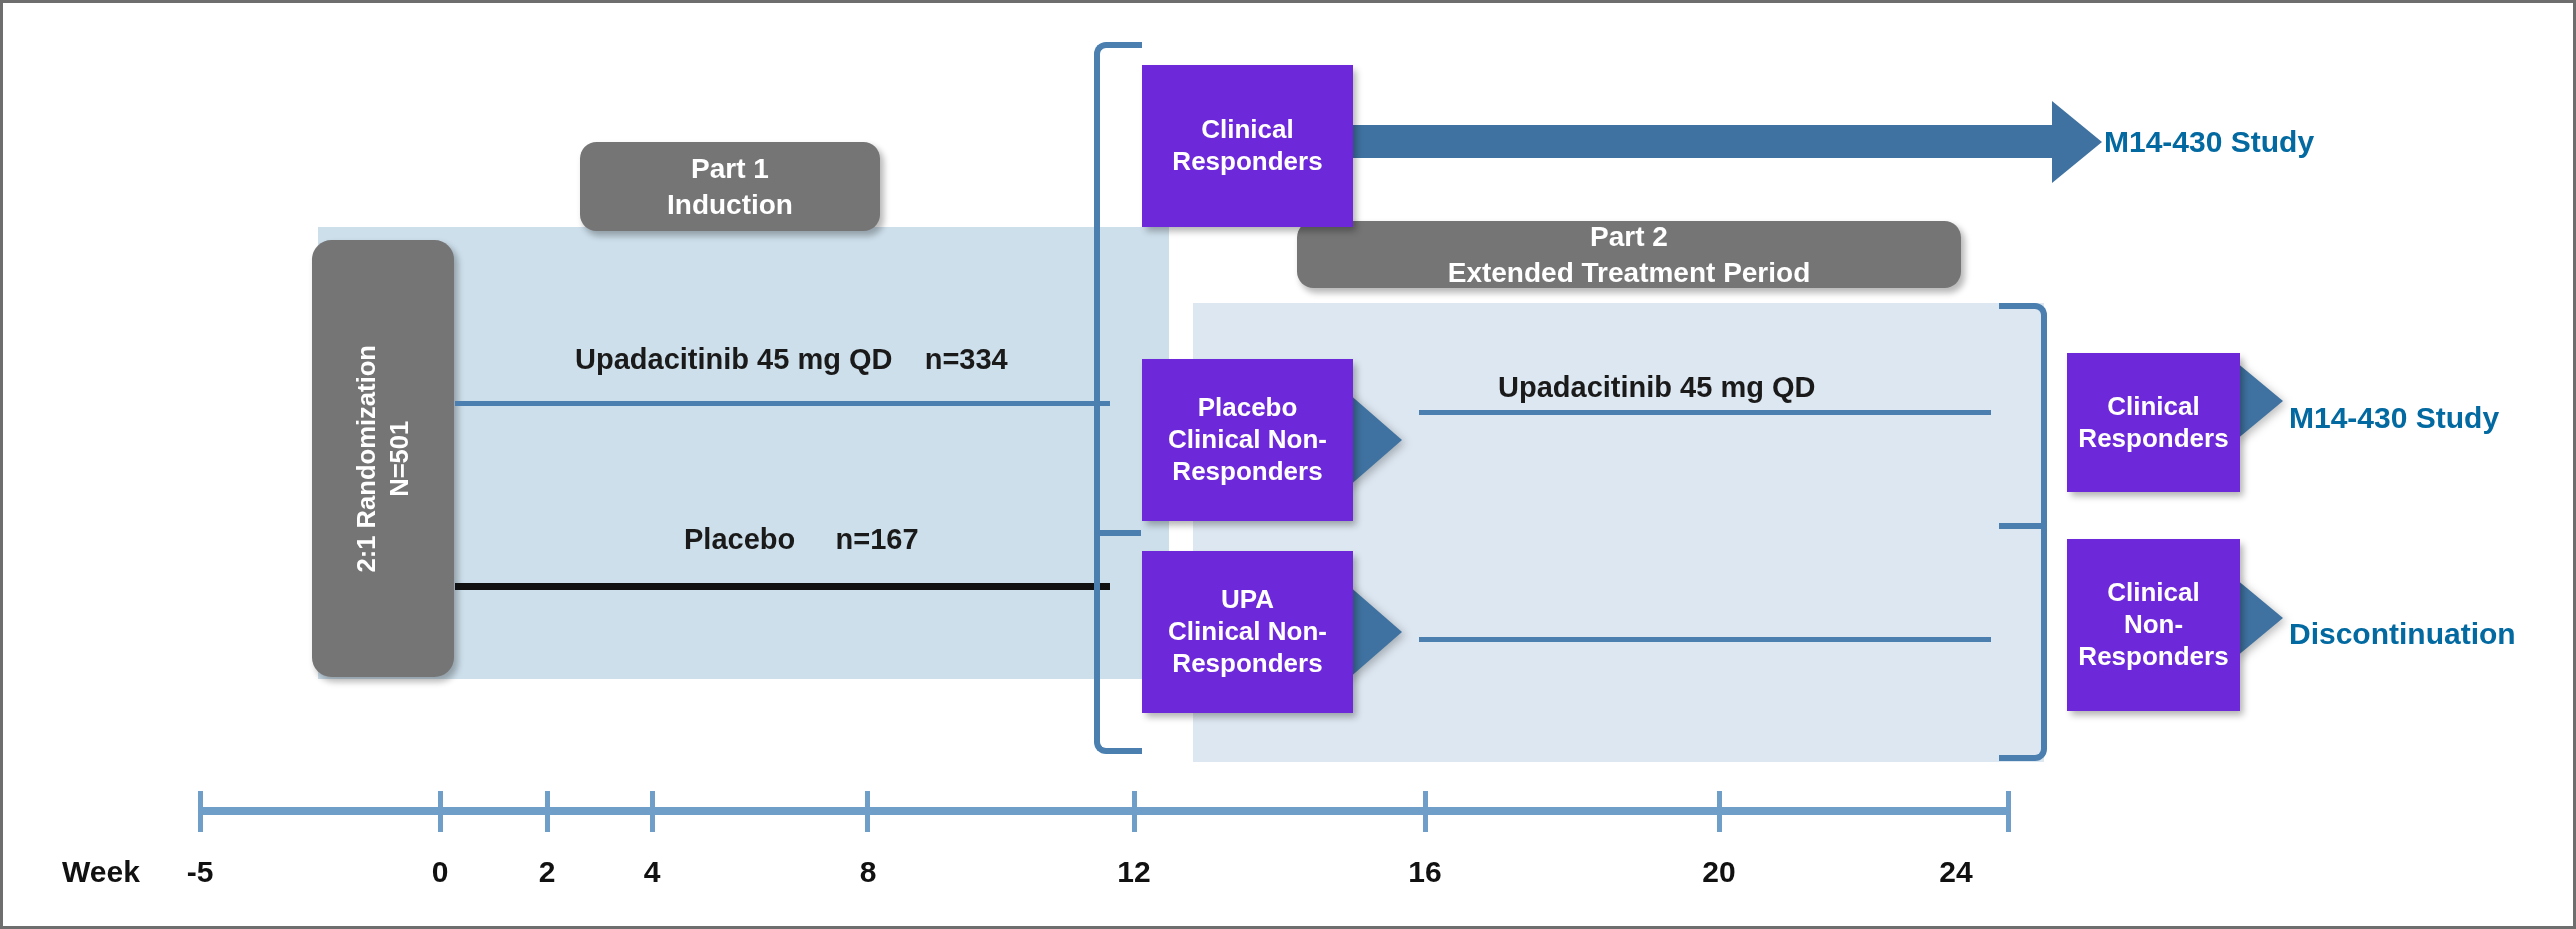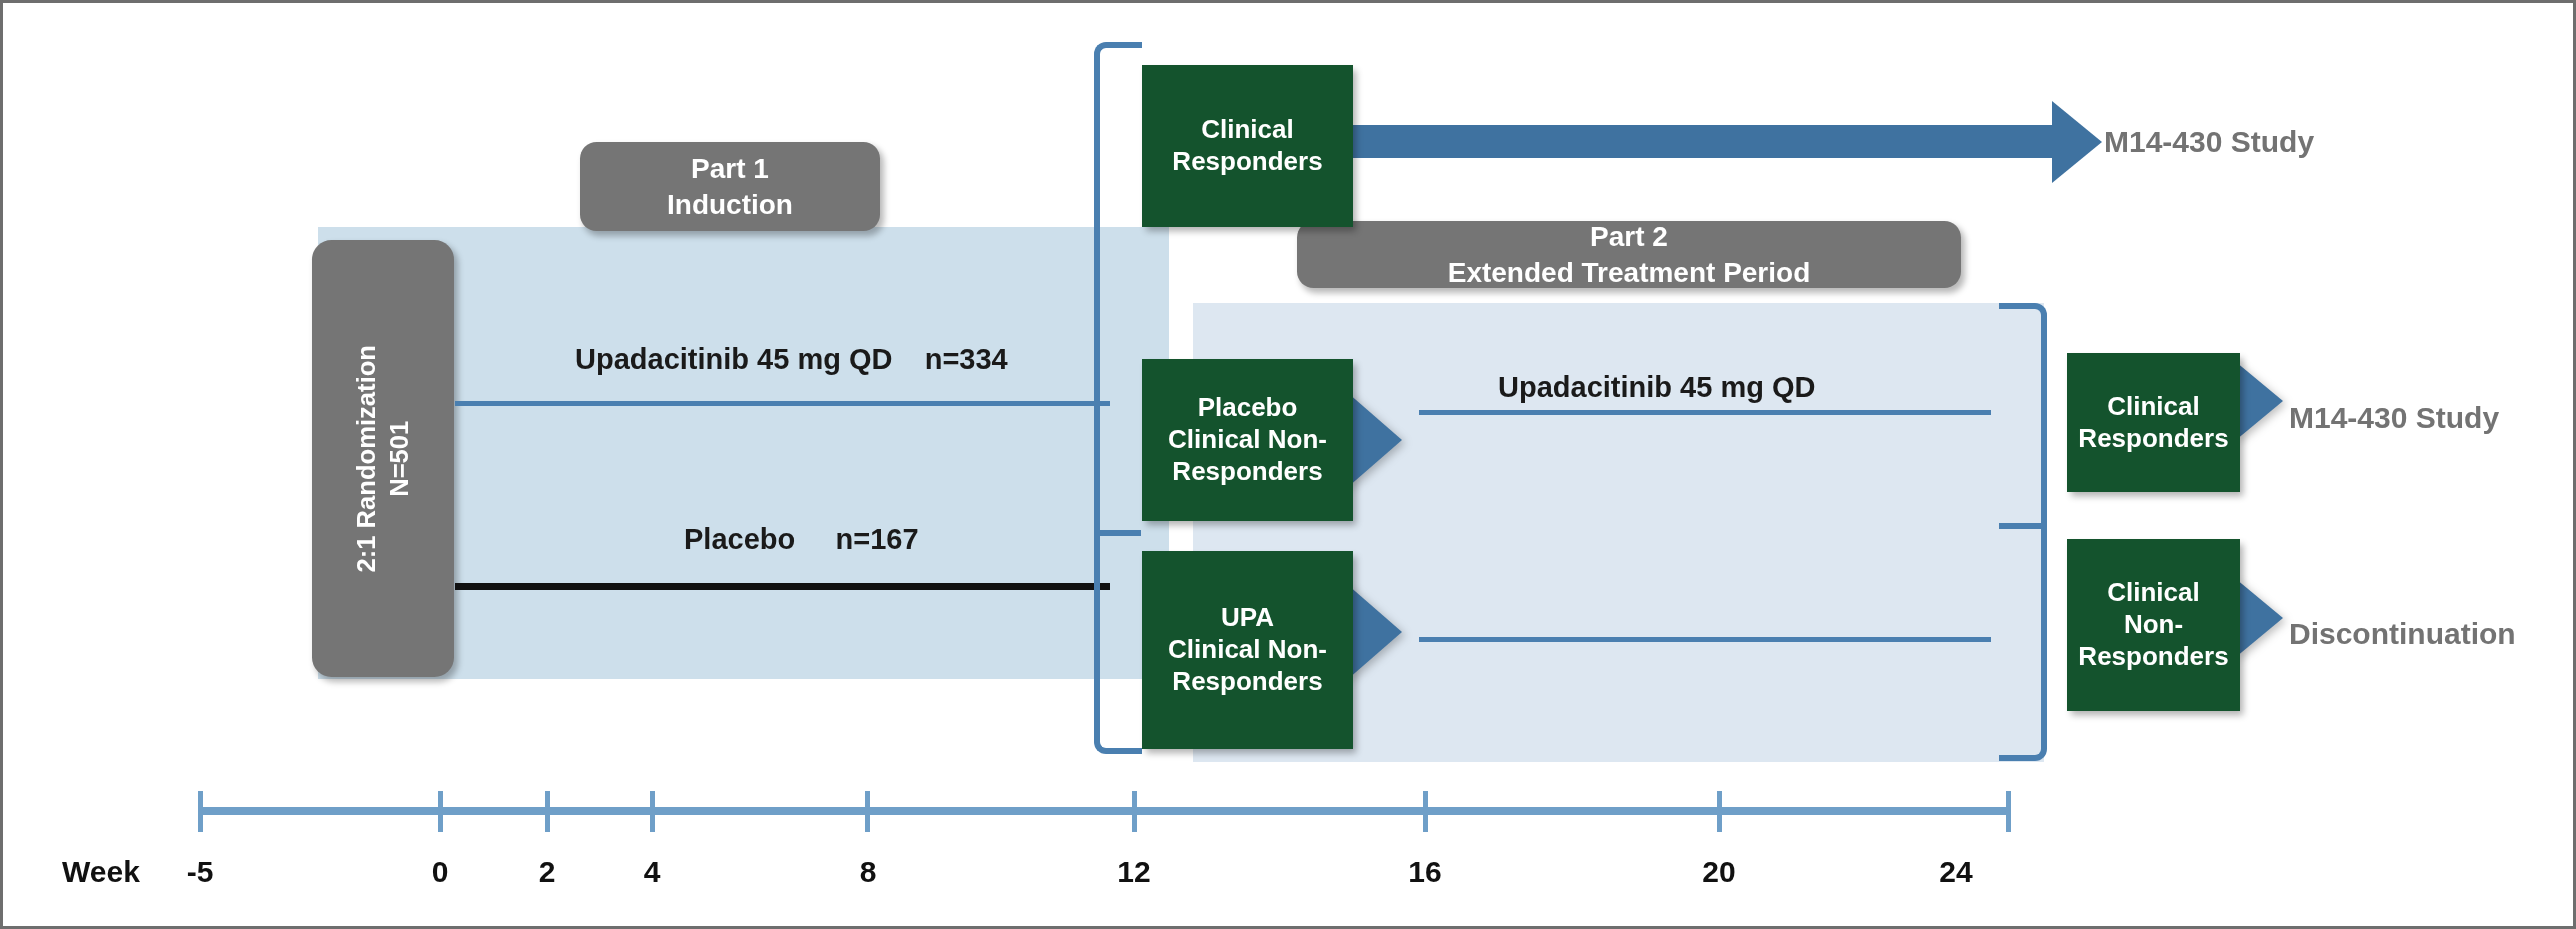--- a/index.html
+++ b/index.html
@@ -54,36 +54,36 @@
     font-size:28px;
   }
   #box-part2{
     left:1294px; top:218px; width:664px; height:67px;
     font-size:28px;
   }
 
   
   .bluebox{
     position:absolute;
-    background:#14532d;
+    background:#6d28d9;
     color:#ffffff;
     display:flex;
     flex-direction:column;
     align-items:center;
     justify-content:center;
     text-align:center;
     font-weight:bold;
     font-size:26px;
     line-height:1.22;
     box-shadow:3.8px 4.5px 6.8px rgba(0,0,0,.30);
     z-index:6;
   }
   #box-clin-responders   { left:1139px; top:62px;  width:211px; height:162px; }
   #box-pbo-nonresponders { left:1139px; top:356px; width:211px; height:162px; }
-  #box-upa-nonresponders { left:1139px; top:548px; width:211px; height:198px; }
+  #box-upa-nonresponders { left:1139px; top:548px; width:211px; height:162px; }
   #box-out-responders    { left:2064px; top:350px; width:173px; height:139px; }
   #box-out-nonresponders { left:2064px; top:536px; width:173px; height:172px; }
 
   
   .arrowhead{
     position:absolute;
     width:0;height:0;
     border-top:47px solid transparent;
     border-bottom:47px solid transparent;
     border-left:54px solid #3f72a0;
@@ -129,21 +129,21 @@
   }
   #lbl-upa45   { left:572px;  top:340px; font-size:29px;text-align:center; }
   #lbl-placebo { left:649px;  top:520px; font-size:29px;margin-left:32px; }
   #lbl-p2-upa45{ left:1495px; top:368px; font-size:29px; }
   #lbl-p2-upa30{ left:1480px; top:571px; font-size:29px; }
 
   
   .outcome-label{
     position:absolute;
     font-weight:bold;
-    color:#737373;
+    color:#0369a1;
     font-size:30px;
     white-space:nowrap;
   }
   #lbl-top-study  { left:2101px; top:122px; }
   #lbl-mid-study  { left:2286px; top:398px; }
   #lbl-discont    { left:2286px; top:614px; }
 
   
   .bracket{ position:absolute; z-index:3; }
   #bracket-wk12{

